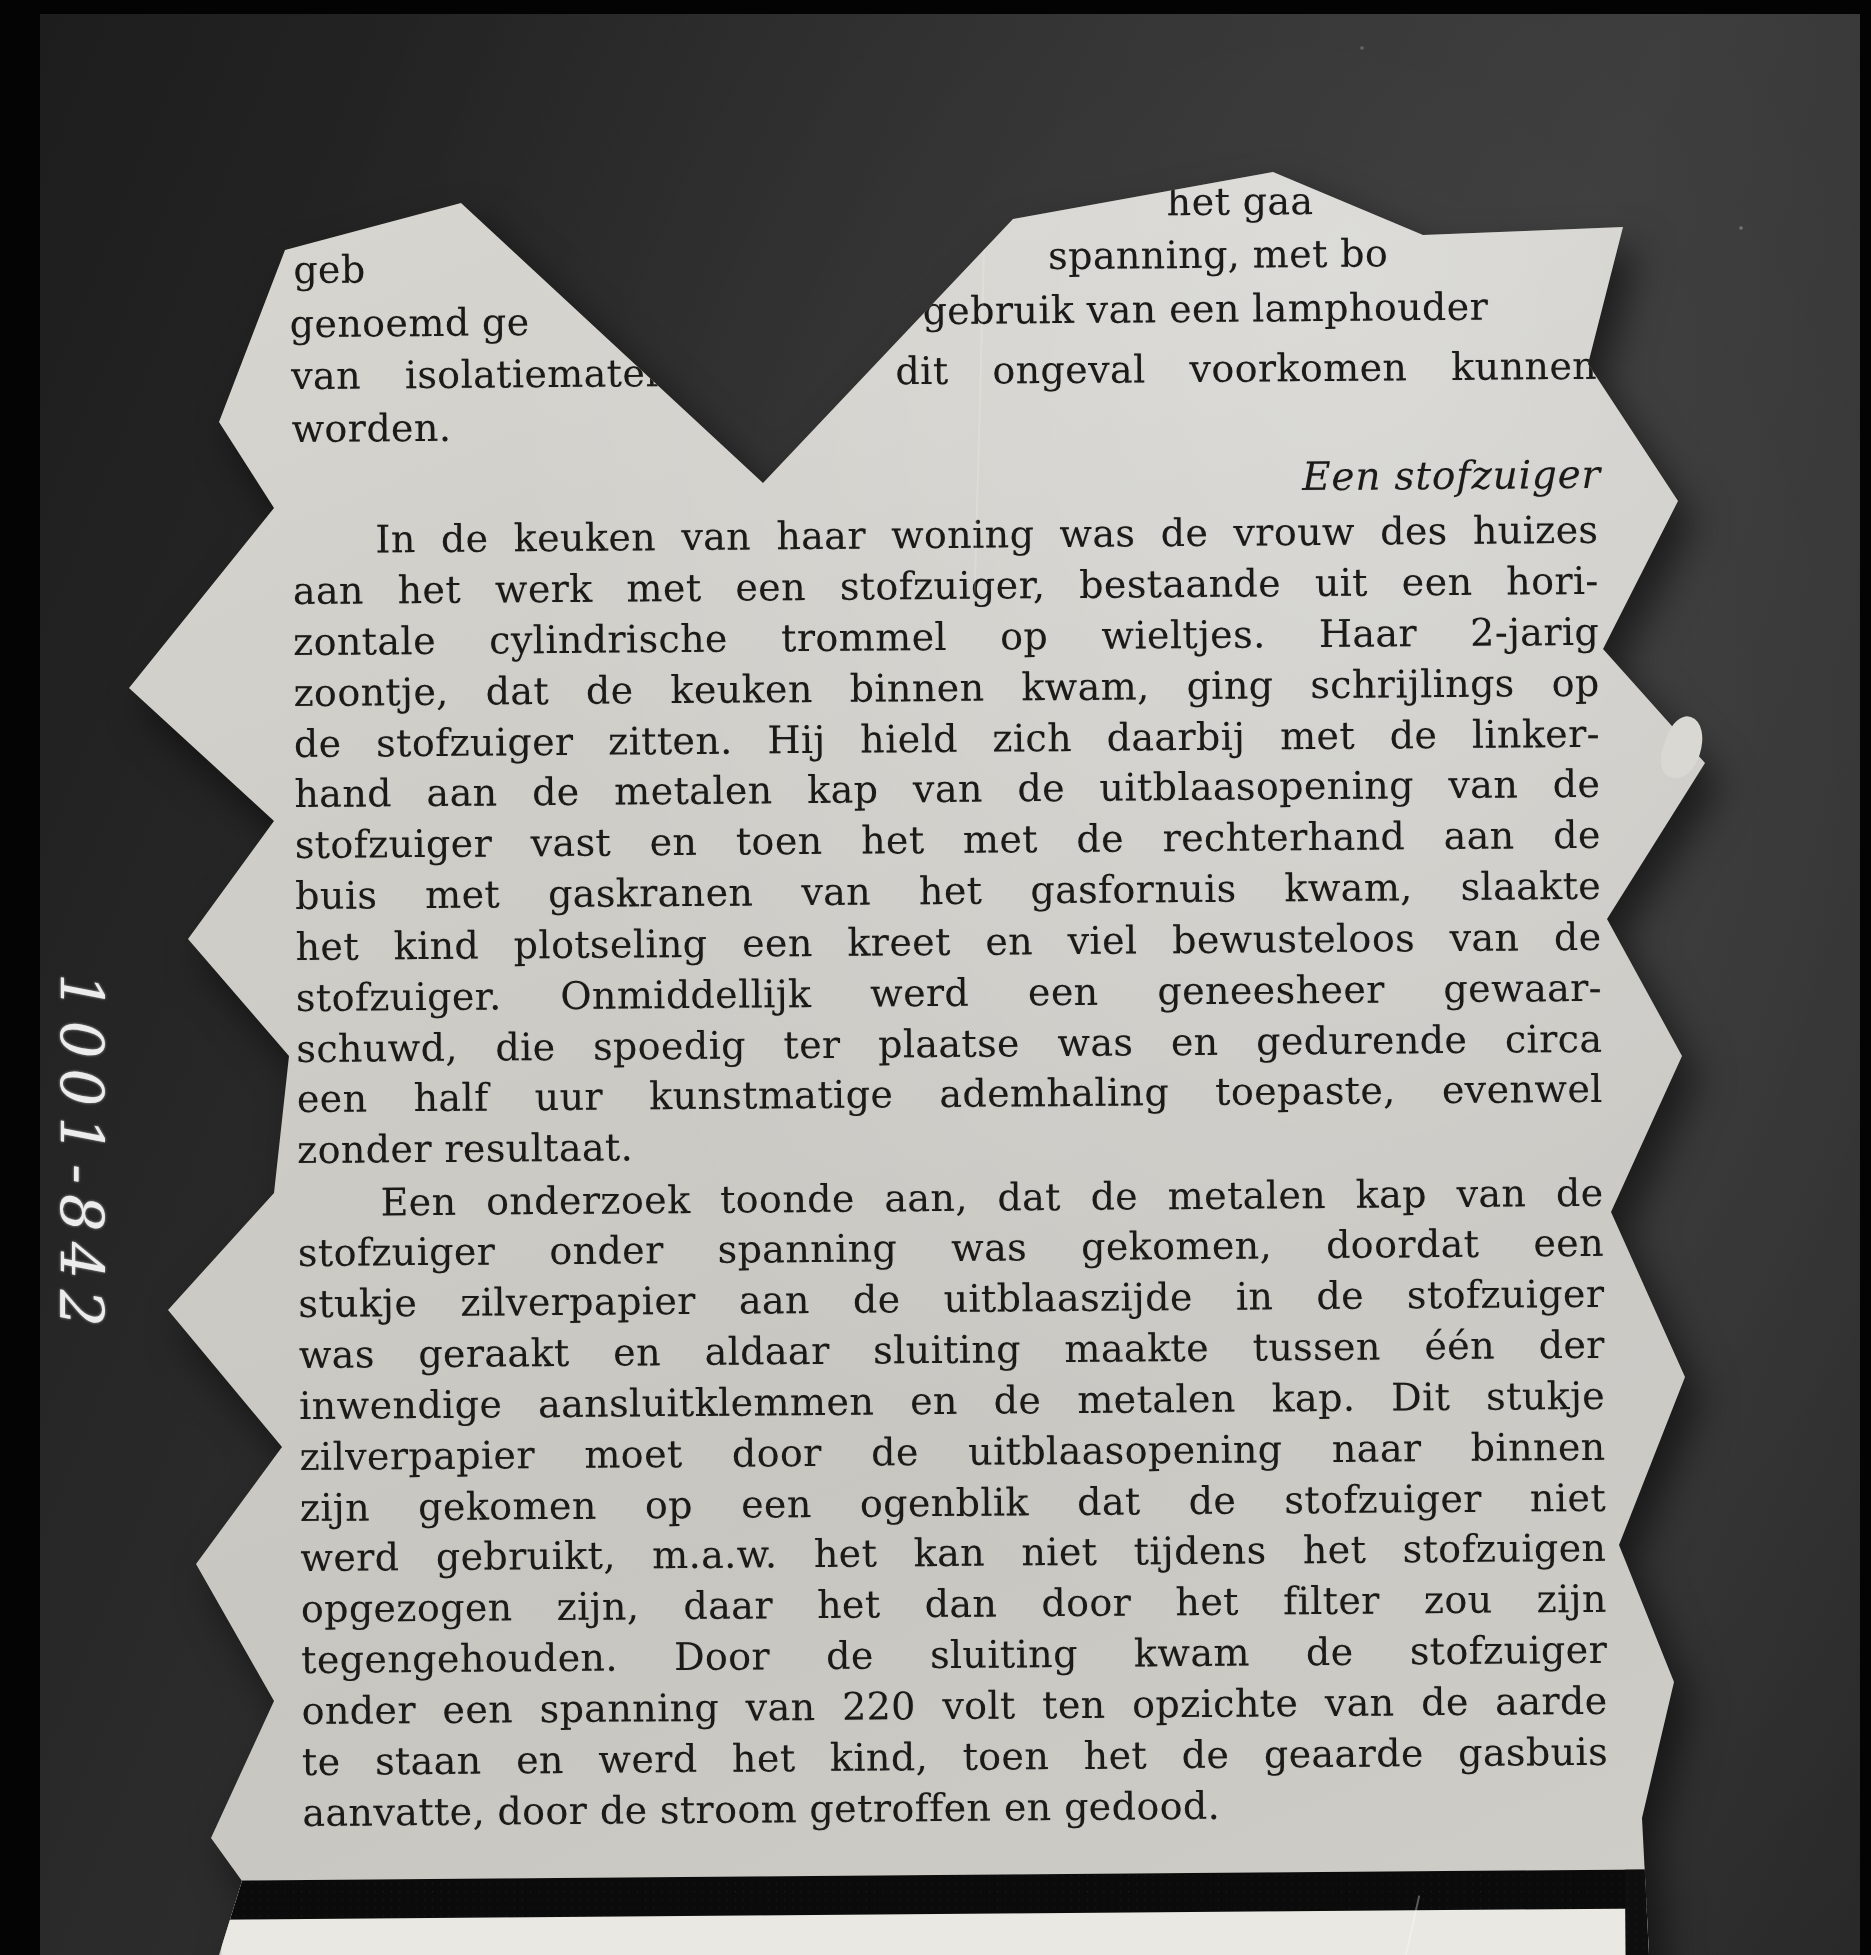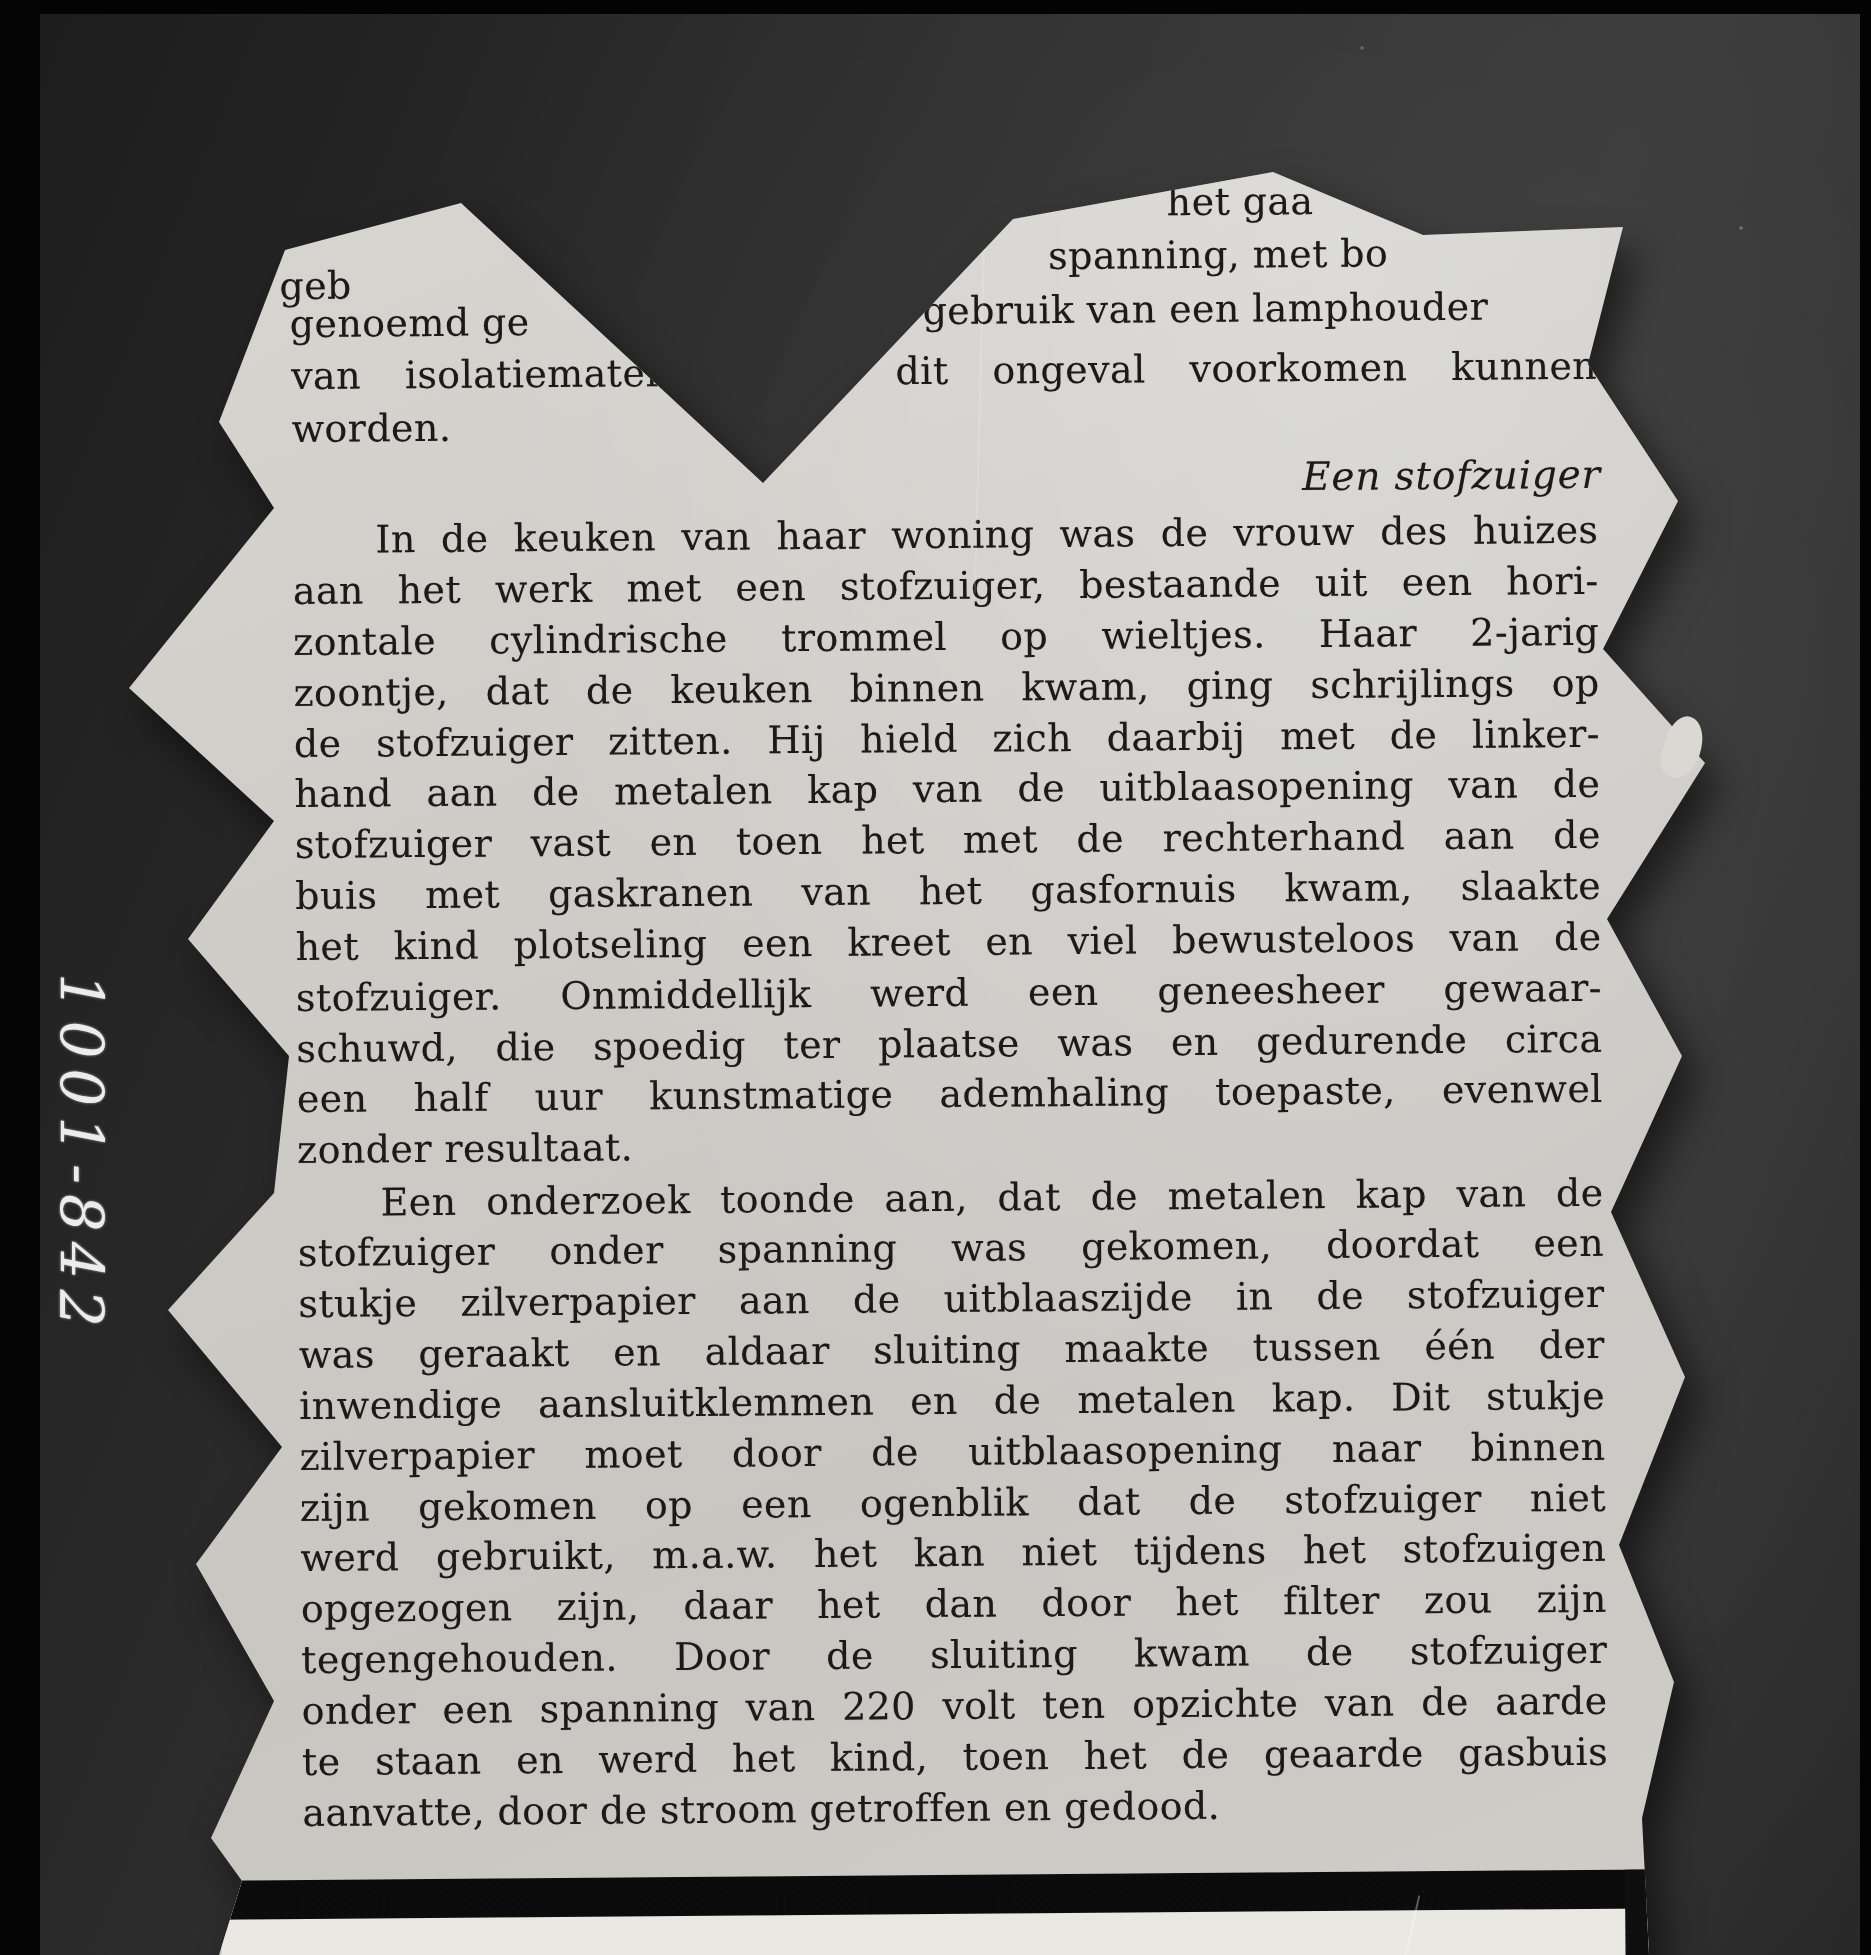--- a/index.html
+++ b/index.html
@@ -79,21 +79,21 @@
   <div class="mat"></div>
   <div class="dust"></div>
 
   <div class="hand-left">1001-842</div>
 
   <div class="paper-wrap">
     <div class="paper">
       <div class="content">
 
         <div class="bl" style="left:1175px;top:178px;">het gaa</div>
-        <div class="bl" style="left:287px;top:239px;margin-top:16px;">geb</div>
+        <div class="bl" style="left:301px;top:239px;">geb</div>
         <div class="bl" style="left:1056px;top:231px;">spanning,  met  bo</div>
         <div class="bl" style="left:297px;top:293px;">genoemd ge</div>
         <div class="bl" style="left:854px;top:285px;">het gebruik van een lamphouder</div>
         <div class="blj" style="left:298px;top:345px;width:1306px;">van isolatiemateriaal had dit ongeval voorkomen kunnen</div>
         <div class="bl" style="left:298px;top:398px;">worden.</div>
 
         <div class="bl" style="left:135px;top:690px;">1</div>
 
         <div class="heading-it" style="left:1212px;top:457px;width:395px;">Een stofzuiger</div>
 

